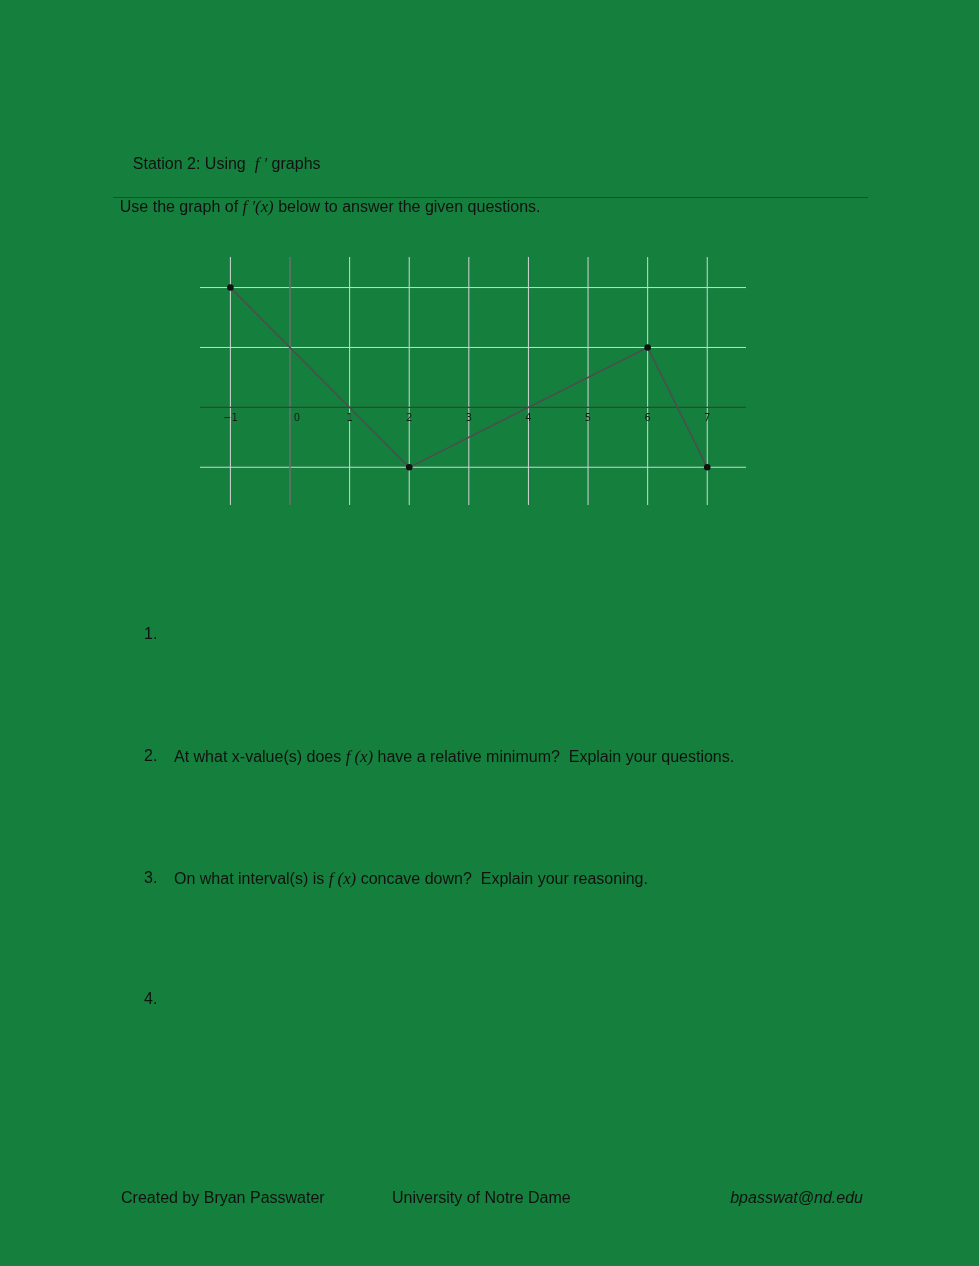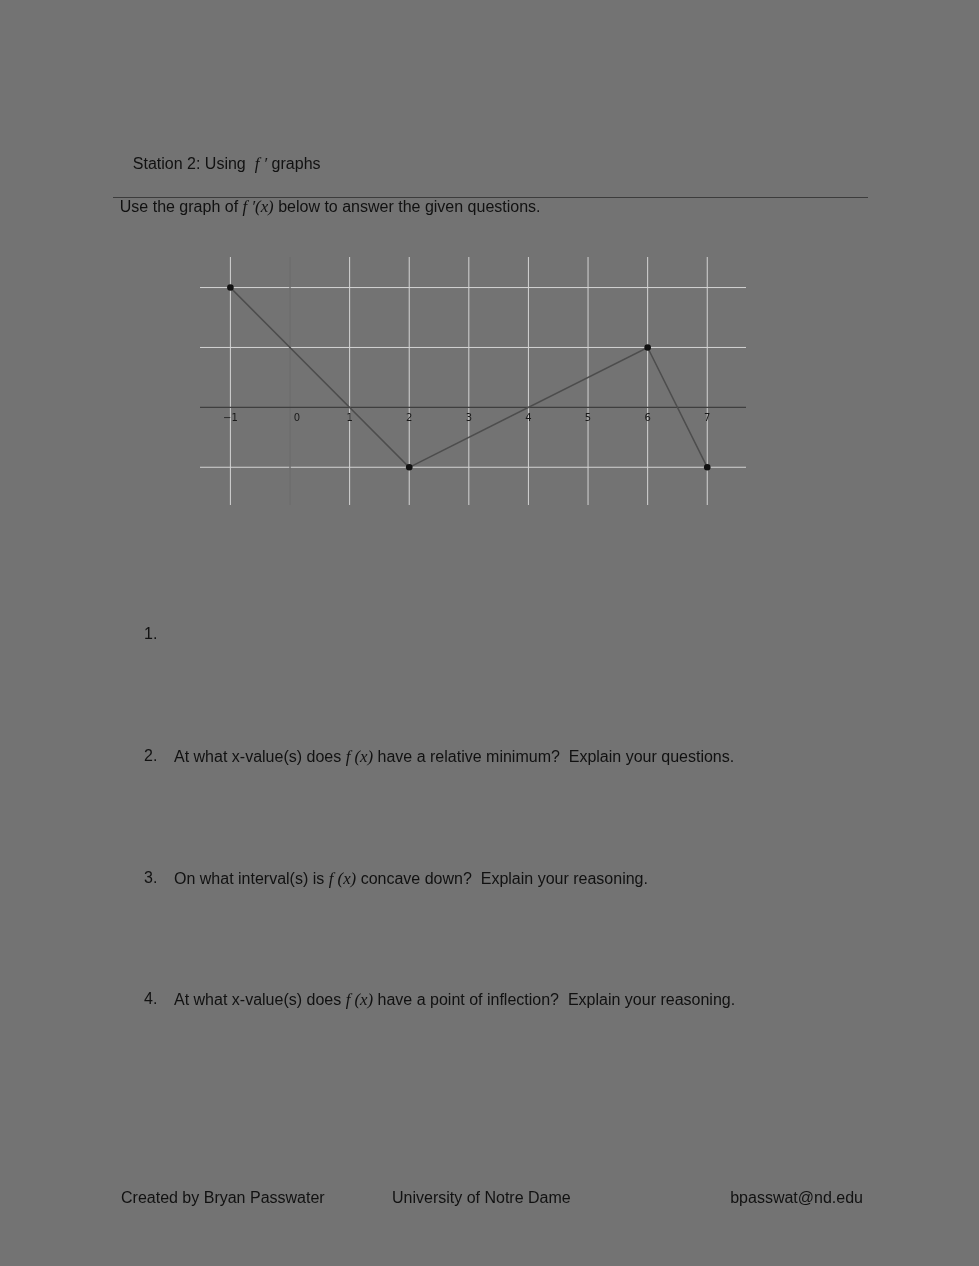--- a/index.html
+++ b/index.html
@@ -1,20 +1,20 @@
 <!DOCTYPE html>
 <html><head>
 <meta charset="utf-8">
 <style>
   html,body{margin:0;padding:0;background:#ffffff;}
   .sheet{
     position:relative;
     width:979px;
     height:1266px;
-    background:#737373;
+    background:#15803d;
     font-family:"Liberation Sans", sans-serif;
     font-size:16px;
     color:#111111;
     overflow:hidden;
   }
   .abs{position:absolute;}
   .title-block{
     left:113px; top:136px; width:753px;
     border-bottom:1.5px solid #3c3c3c;
     padding:0 0 5px 2px;
@@ -30,21 +30,21 @@
   }
   .q-num{ width:30px; flex:0 0 30px; }
   .math{
     font-family:"Liberation Serif", serif;
     font-style:italic;
     font-size:1.05em;
   }
   .footer-item{ top:1189px; white-space:pre-wrap; }
   .f-author{ left:121px; }
   .f-inst{ left:392px;text-align:right; }
-  .f-email{ right:116px; }
+  .f-email{ right:116px;font-style:italic; }
 </style>
 </head>
 <body>
 
 <div class="sheet">
 
   <div class="abs title-block">
     <span>Station 2: Using  </span><i class="math">f ′</i><span> graphs</span>
   </div>
 
@@ -93,20 +93,19 @@
     <span class="q-text"><span>At what x-value(s) does </span><i class="math">f (x)</i><span> have a relative minimum?  Explain your questions.</span></span>
   </div>
 
   <div class="abs question" style="top:869px">
     <span class="q-num">3.</span>
     <span class="q-text"><span>On what interval(s) is </span><i class="math">f (x)</i><span> concave down?  Explain your reasoning.</span></span>
   </div>
 
   <div class="abs question" style="top:990px">
     <span class="q-num">4.</span>
-    <span class="q-text"><span>At what x-value(s) does </span><i class="math">f (x)</i><span> have a point of inflection?  Explain your reasoning.</span></span>
   </div>
 
   <div class="abs footer-item f-author">Created by Bryan Passwater</div>
   <div class="abs footer-item f-inst">University of Notre Dame</div>
   <div class="abs footer-item f-email">bpasswat@nd.edu</div>
 
 </div>
 
 </body></html>

